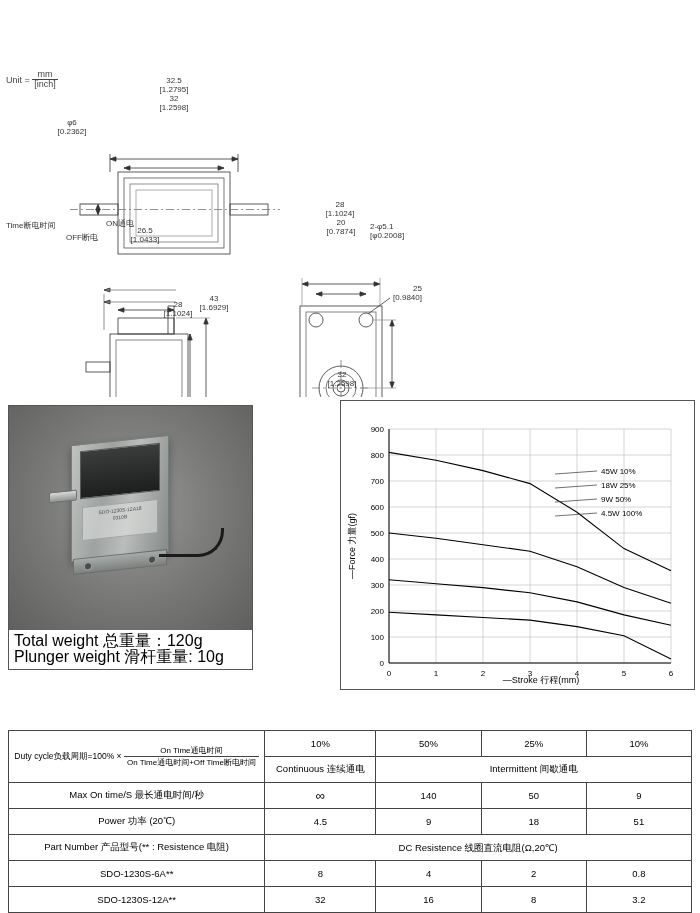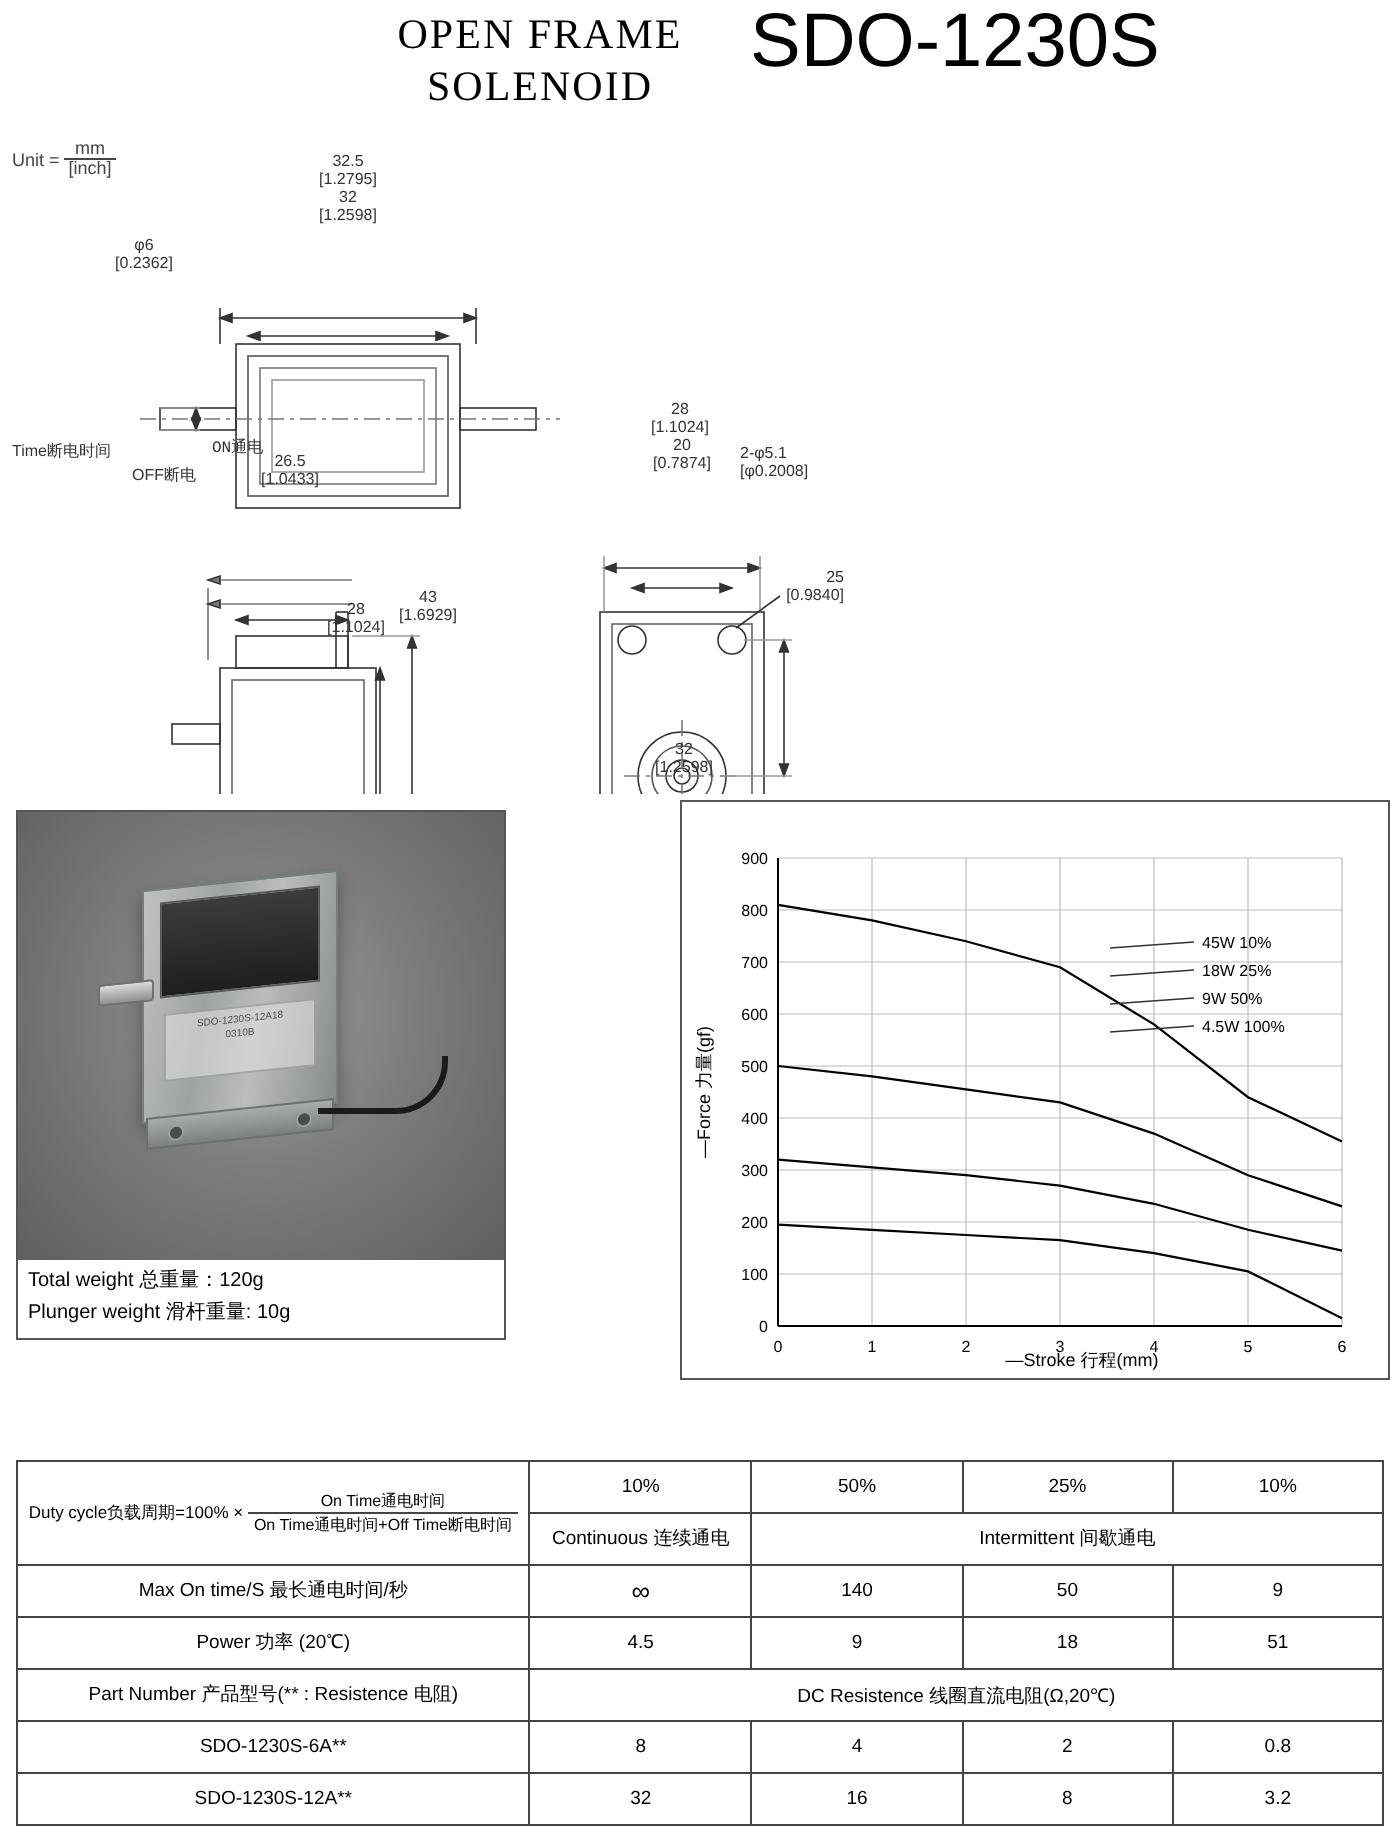--- a/index.html
+++ b/index.html
@@ -107,21 +107,21 @@
   }
   .sol-wire{
     position:absolute;left:150px;top:122px;width:62px;height:26px;
     border-bottom:3px solid #1b1b1b;border-right:3px solid #1b1b1b;
     border-bottom-right-radius:26px;
   }
   .photo-cap{
     position:absolute;left:0;top:224px;width:243px;height:39px;
     padding:3px 5px 0 5px;box-sizing:border-box;
     font-family:"Liberation Sans", sans-serif;
-    font-size:10px;line-height:16px;
+    font-size:16px;line-height:16px;
   }
 
   
   .chart-block{
     position:absolute;left:340px;top:400px;width:355px;height:290px;
     border:1px solid #555;box-sizing:border-box;background:#fff;
   }
   .chart-svg{display:block;}
 
   
@@ -143,27 +143,20 @@
   }
   td.lcell{text-align:center;}
   td.dutycell{font-size:8.5px;text-align:left;padding-left:4px;margin-left:17px;}
   .inf{font-size:13px;line-height:10px;}
 </style>
 </head>
 <body>
 
 <div class="sheet">
 
-  <div class="header">
-    <div class="title-left">
-      <div>OPEN FRAME</div>
-      <div>SOLENOID</div>
-    </div>
-    <div class="title-model">SDO-1230S</div>
-  </div>
 
   <div class="unit-note">
     <span class="u1">Unit =</span>
     <span class="unit-frac">
       <span class="num">mm</span>
       <span class="den">[inch]</span>
     </span>
   </div>
 
   <div class="drawing">
@@ -278,21 +271,21 @@
     <div class="dimtxt" style="left:144px;top:32px;width:60px;">
       <span class="b">32</span>
       <span class="b">[1.2598]</span>
     </div>
     <div class="dimtxt" style="left:50px;top:56px;width:44px;">
       <span class="b">φ6</span>
       <span class="b">[0.2362]</span>
     </div>
 
     <div class="cn" style="left:6px;top:158px;">Time断电时间</div>
-    <div class="cn" style="left:106px;top:156px;font-family:Liberation Mono, monospace;">ON通电</div>
+    <div class="cn" style="left:106px;top:156px;">ON通电</div>
     <div class="cn" style="left:66px;top:170px;">OFF断电</div>
 
     <div class="dimtxt" style="left:114px;top:164px;width:62px;">
       <span class="b">26.5</span>
       <span class="b">[1.0433]</span>
     </div>
     <div class="dimtxt" style="left:196px;top:232px;width:36px;">
       <span class="b">43</span>
       <span class="b">[1.6929]</span>
     </div>

